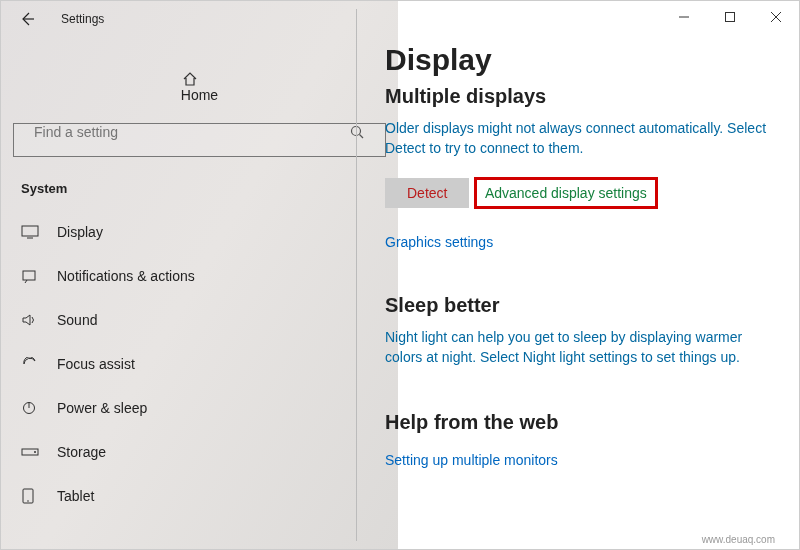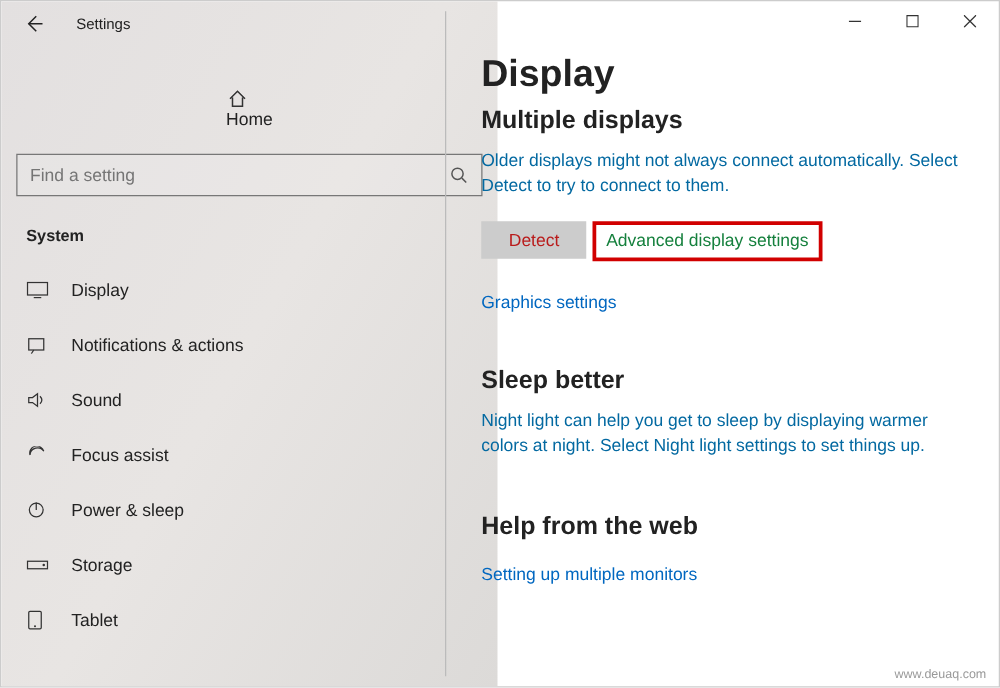--- a/index.html
+++ b/index.html
@@ -6,40 +6,40 @@
 body { width:800px; height:550px; background:#fff; overflow:hidden; position:relative; border:1px solid #ccc; }
 .sidebar { position:absolute; left:0; top:0; width:397px; height:100%; background:#e5e5e5; background:linear-gradient(120deg,#e3e0e0,#e8e5e3,#dcdad8); }
 .titlebar { height:36px; display:flex; align-items:center; padding-left:16px; }
 .back { width:20px; height:20px; display:flex; align-items:center; justify-content:center; margin-right:24px; cursor:pointer; }
 .appname { font-size:12px; color:#222; }
 .winctl { position:absolute; top:0; right:0; display:flex; }
 .winctl div { width:46px; height:32px; display:flex; align-items:center; justify-content:center; cursor:pointer; }
 .home { display:flex; align-items:center; padding:10px 20px; margin-top:24px; cursor:pointer;flex-direction:column; }
 .home .icon { width:18px; margin-right:18px; }
 .home span.lbl { font-size:14px; color:#222; }
-.searchbox { margin:10px 12px 10px 12px; border:1px solid #777; height:34px; display:flex; align-items:center; padding:0 10px; background:rgba(255,255,255,0.1); }
+.searchbox { margin:10px 12px 10px 12px; border:1px solid #777; height:34px; display:flex; align-items:flex-start; padding:0 20px; background:rgba(255,255,255,0.1); }
 .searchbox input { flex:1; border:none; background:transparent; font-size:14px; color:#666; outline:none; }
 .searchbox .sicon { color:#555; }
 .section-label { font-size:13px; font-weight:600; padding:14px 20px 6px; color:#222; }
 .nav { margin-top:8px; }
 .nav-item { display:flex; align-items:center; height:44px; padding:0 20px; cursor:pointer; }
 .nav-item .icon { width:18px; margin-right:18px; color:#444; display:flex; align-items:center; }
 .nav-item span.lbl { font-size:14px; color:#222; }
 .divider { position:absolute; left:355px; top:8px; bottom:8px; width:1px; background:#bbb; }
 .content { position:absolute; left:356px; top:0; right:0; bottom:0; padding:42px 28px 0 28px; overflow:hidden; }
 .content h1 { font-size:30px; font-weight:600; color:#222; margin-bottom:6px; }
 .content h2 { font-size:20px; font-weight:600; color:#222; margin-top:8px; margin-bottom:10px; }
 .content p.body { font-size:14px; color:#0369a1; line-height:1.45; margin-bottom:12px; }
 .btn { display:inline-block; background:#ccc; border:none; padding:7px 22px; font-size:14px; color:#b91c1c; cursor:pointer; margin-bottom:18px; }
 .link { font-size:14px; color:#0067c0; cursor:pointer; display:inline-block; margin:8px 0; }
 .highlight { border:3px solid #d10000; padding:4px 8px; display:inline-block; margin:6px 0 8px 0; }
 .highlight span { font-size:14px; color:#15803d; }
 .sleep-section { margin-top:36px; }
 .help-section { margin-top:44px; }
-.watermark { position:absolute; bottom:4px; right:10px; font-size:10px; color:#999; }
+.watermark { position:absolute; bottom:4px; right:24px; font-size:10px; color:#999; }
 svg { display:block; }
 </style>
 </head>
 <body>
 
 <div class="sidebar">
   <div class="titlebar">
     <div class="back">
       <svg width="16" height="16" viewBox="0 0 16 16">
           <path d="M10 2 L4 8 L10 14" stroke="#222" stroke-width="1.2" fill="none"></path>

